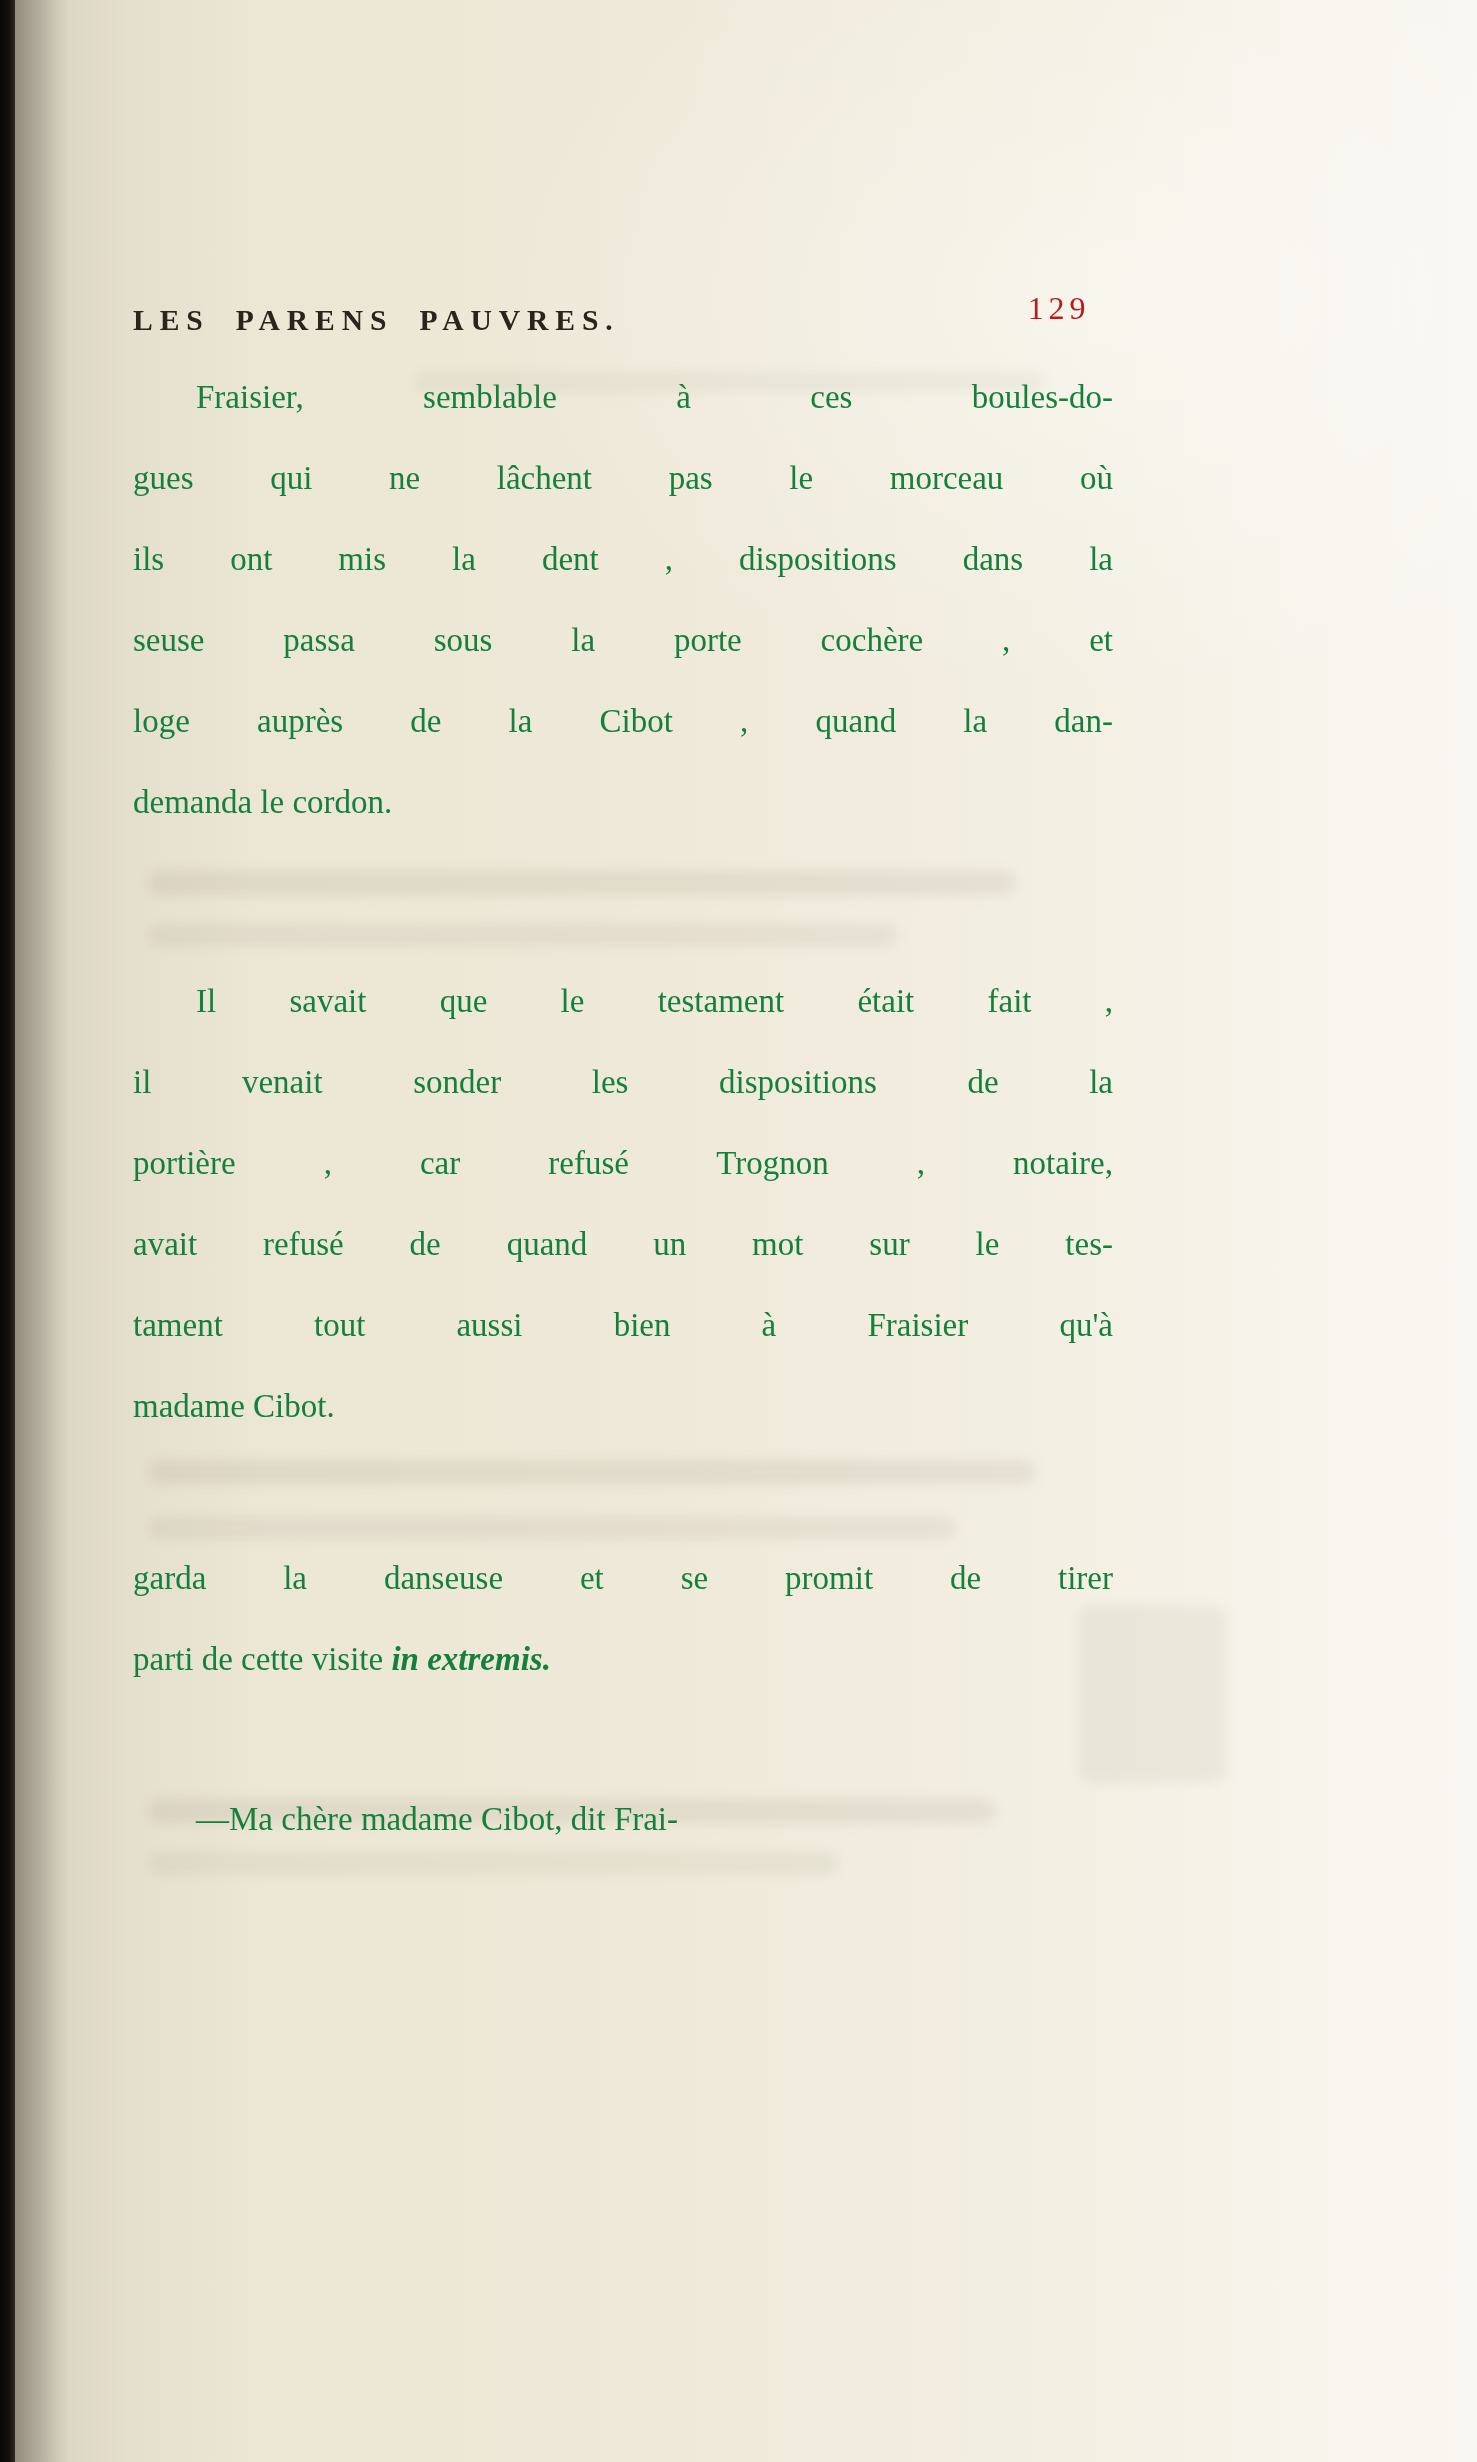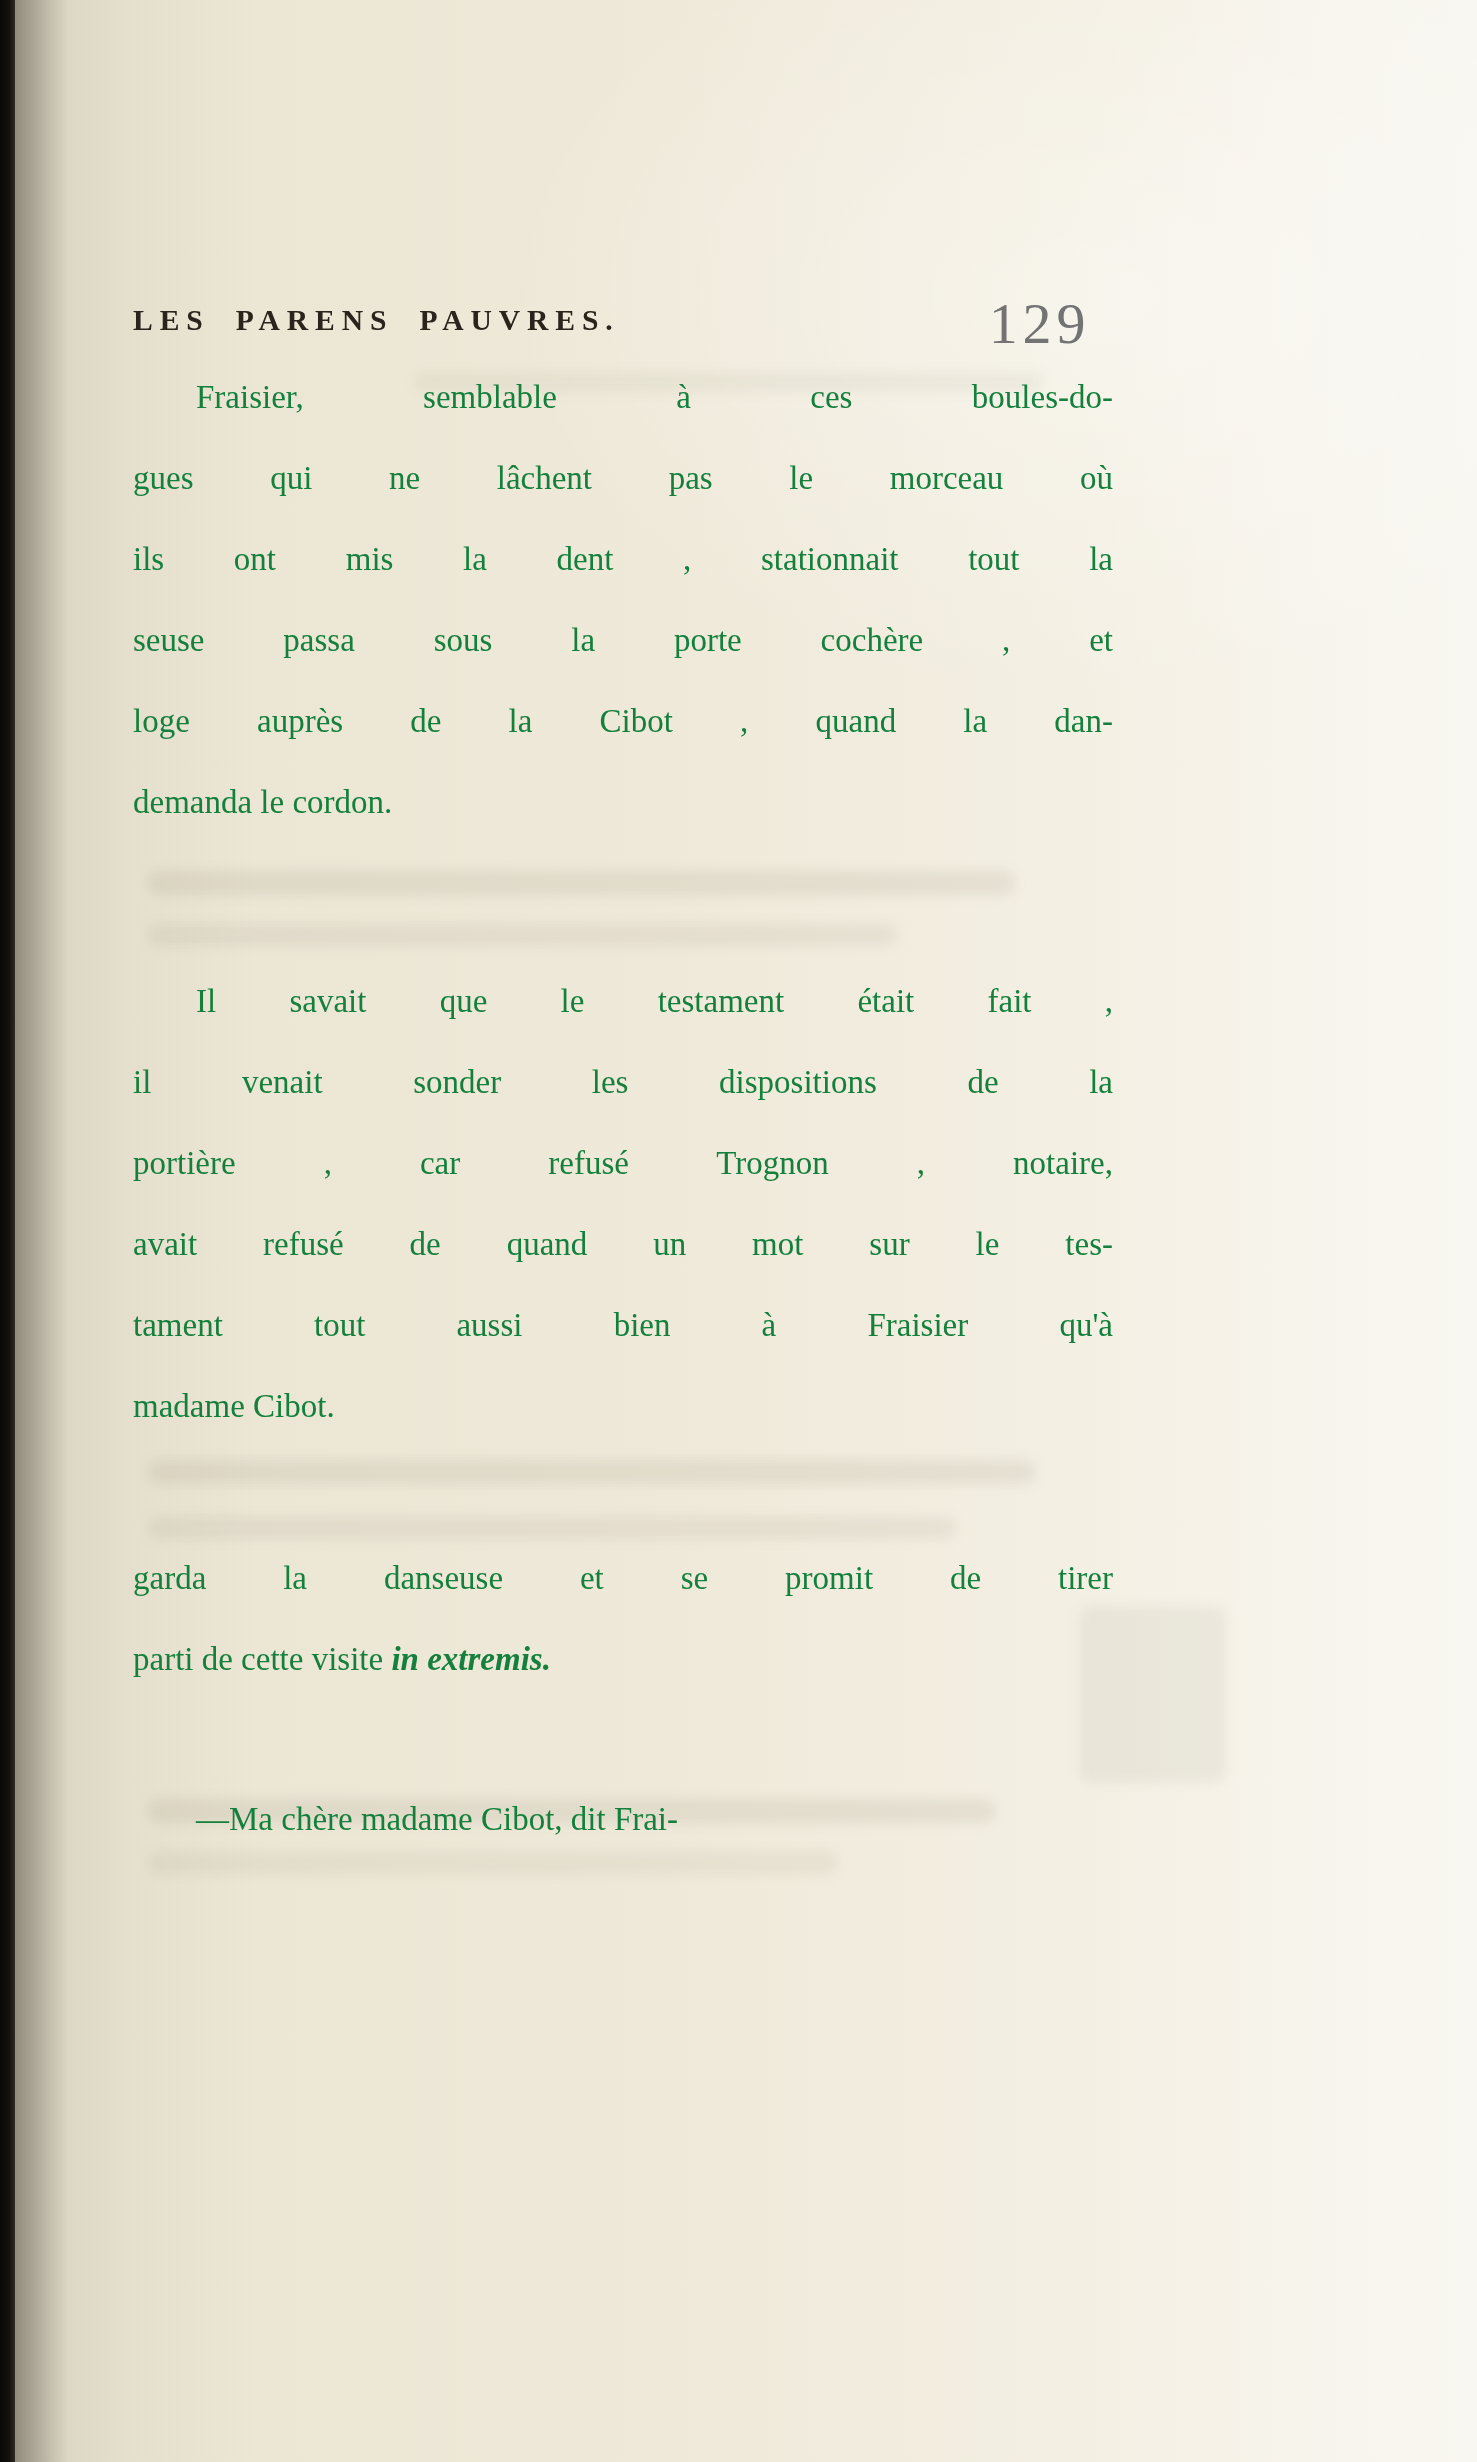--- a/index.html
+++ b/index.html
@@ -36,22 +36,22 @@
     color: #2a241c;
   }
   .title {
     position: absolute; left: 0; right: 108px; top: 7.9px;
     text-align: left;
     font-size: 29.6px; font-weight: bold;
     letter-spacing: 6.9px; word-spacing: 11.8px;
   }
   .pnum {
     position: absolute; right: 27.6px; top: -5.9px;
-    font-size: 58px; letter-spacing: 4.9px;
-    color: #737373;
+    font-size: 32px; letter-spacing: 4.9px;
+    color: #b91c1c;
   }
 
   
   .text {
     position: absolute; left: 133px; top: 357px; width: 980px;
     color: #15803d;
     font-size: 33px; line-height: 81px;
   }
   .para { text-justify: inter-word; }
   .para.p1 { margin-bottom: 118px; }
@@ -99,21 +99,21 @@
   <div class="header">
     <span class="title">LES PARENS PAUVRES.</span>
     <span class="pnum">129</span>
   </div>
 
   <div class="text">
 
     <div class="para p1">
       <div class="line first">Fraisier, semblable à ces boules-do-</div>
       <div class="line">gues qui ne lâchent pas le morceau où</div>
-      <div class="line">ils ont mis la dent , stationnait tout la</div>
+      <div class="line">ils ont mis la dent , dispositions dans la</div>
       <div class="line">seuse passa sous la porte cochère , et</div>
       <div class="line">loge auprès de la Cibot , quand la dan-</div>
       <div class="line last">demanda le cordon.</div>
     </div>
 
     <div class="para p2">
       <div class="line first">Il savait que le testament était fait ,</div>
       <div class="line">il venait sonder les dispositions de la</div>
       <div class="line">portière , car refusé Trognon , notaire,</div>
       <div class="line">avait refusé de quand un mot sur le tes-</div>

